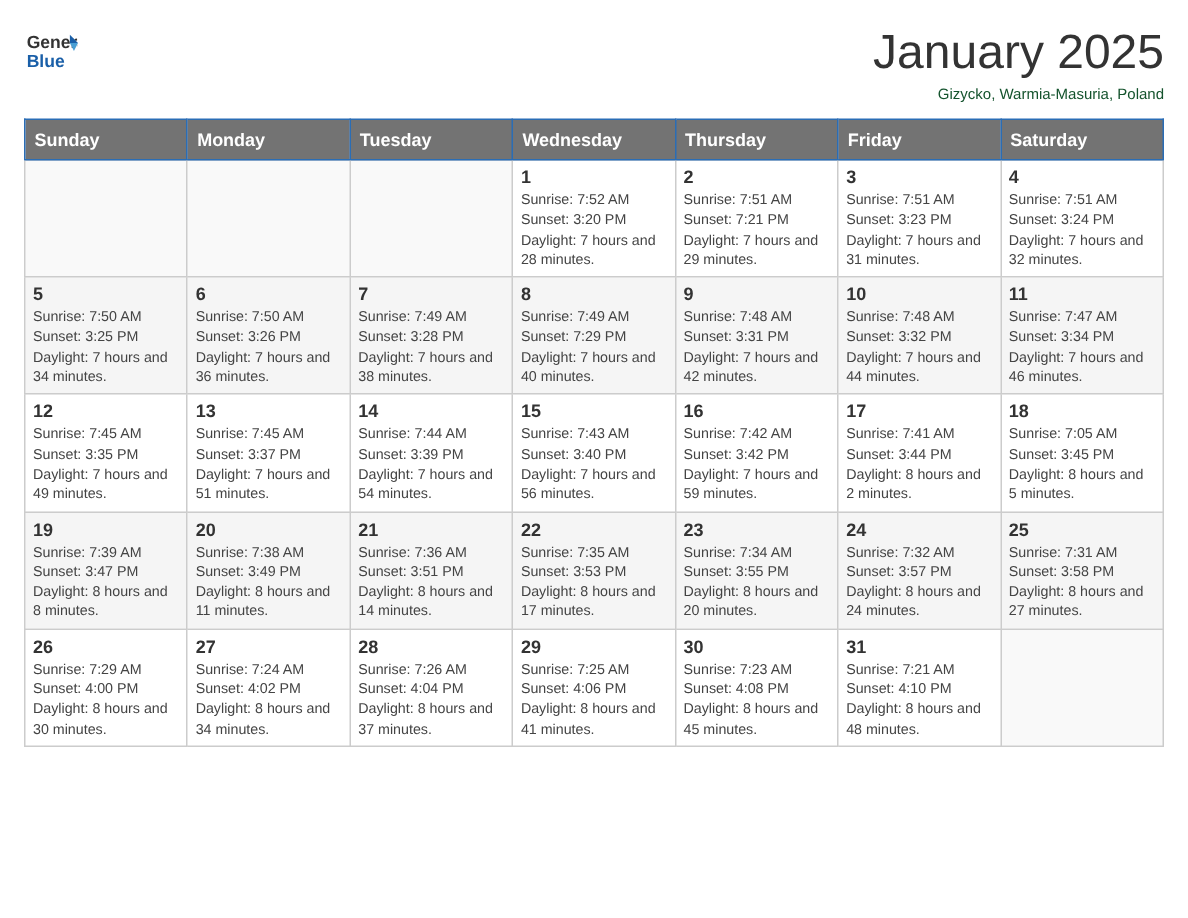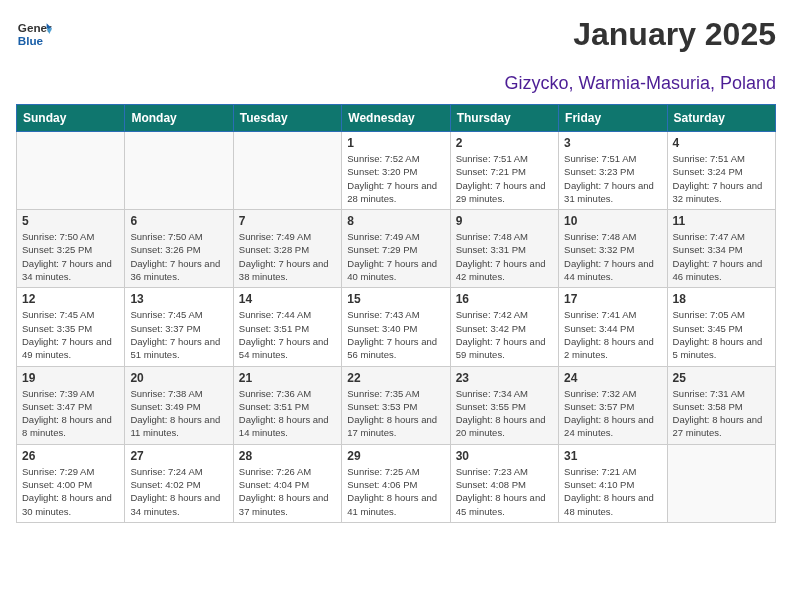--- a/index.html
+++ b/index.html
@@ -18,22 +18,22 @@
     }
     .logo {
       display: flex;
       align-items: center;
       gap: 4px;
     }
     .logo-icon {
       width: 36px; height: 36px;
     }
     .title-area { text-align: right; }
-    .calendar-title { font-size: 32px; color: #333; font-weight: 700; }
-    .calendar-subtitle { font-size: 18px; color: #4c1d95; margin-top: 20px; }
+    .calendar-title { font-size: 32px; color: #333; font-weight: 400; }
+    .calendar-subtitle { font-size: 10px; color: #14532d; margin-top: 5px; }
     .calendar {
       width: 100%;
       border-collapse: collapse;
       border: 1px solid #ccc;
     }
     .calendar th {
       background: #2a6db5;
       color: #fff;
       font-size: 12px;
       font-weight: bold;
@@ -45,21 +45,21 @@
       vertical-align: top;
       border: 1px solid #ccc;
       padding: 4px 5px;
       width: calc(100% / 7);
       min-height: 80px;
       background: #fff;
     }
     .calendar tr:nth-child(even) td { background: #f5f5f5; }
     .calendar tr:nth-child(odd) td { background: #fff; }
     
-    .calendar thead tr th { background: #0f766e; }
+    .calendar thead tr th { background: #737373; }
     .day-num {
       font-size: 12px;
       font-weight: bold;
       color: #333;
       margin-bottom: 2px;
     }
     .day-info {
       font-size: 9.5px;
       color: #444;
       line-height: 1.4;
@@ -194,21 +194,21 @@
         <td>
           <div class="day-num">13</div>
           <div class="day-info">Sunrise: 7:45 AM
 Sunset: 3:37 PM
 Daylight: 7 hours
 and 51 minutes.</div>
         </td>
         <td>
           <div class="day-num">14</div>
           <div class="day-info">Sunrise: 7:44 AM
-Sunset: 3:51 PM
+Sunset: 3:39 PM
 Daylight: 7 hours
 and 54 minutes.</div>
         </td>
         <td>
           <div class="day-num">15</div>
           <div class="day-info">Sunrise: 7:43 AM
 Sunset: 3:40 PM
 Daylight: 7 hours
 and 56 minutes.</div>
         </td>

